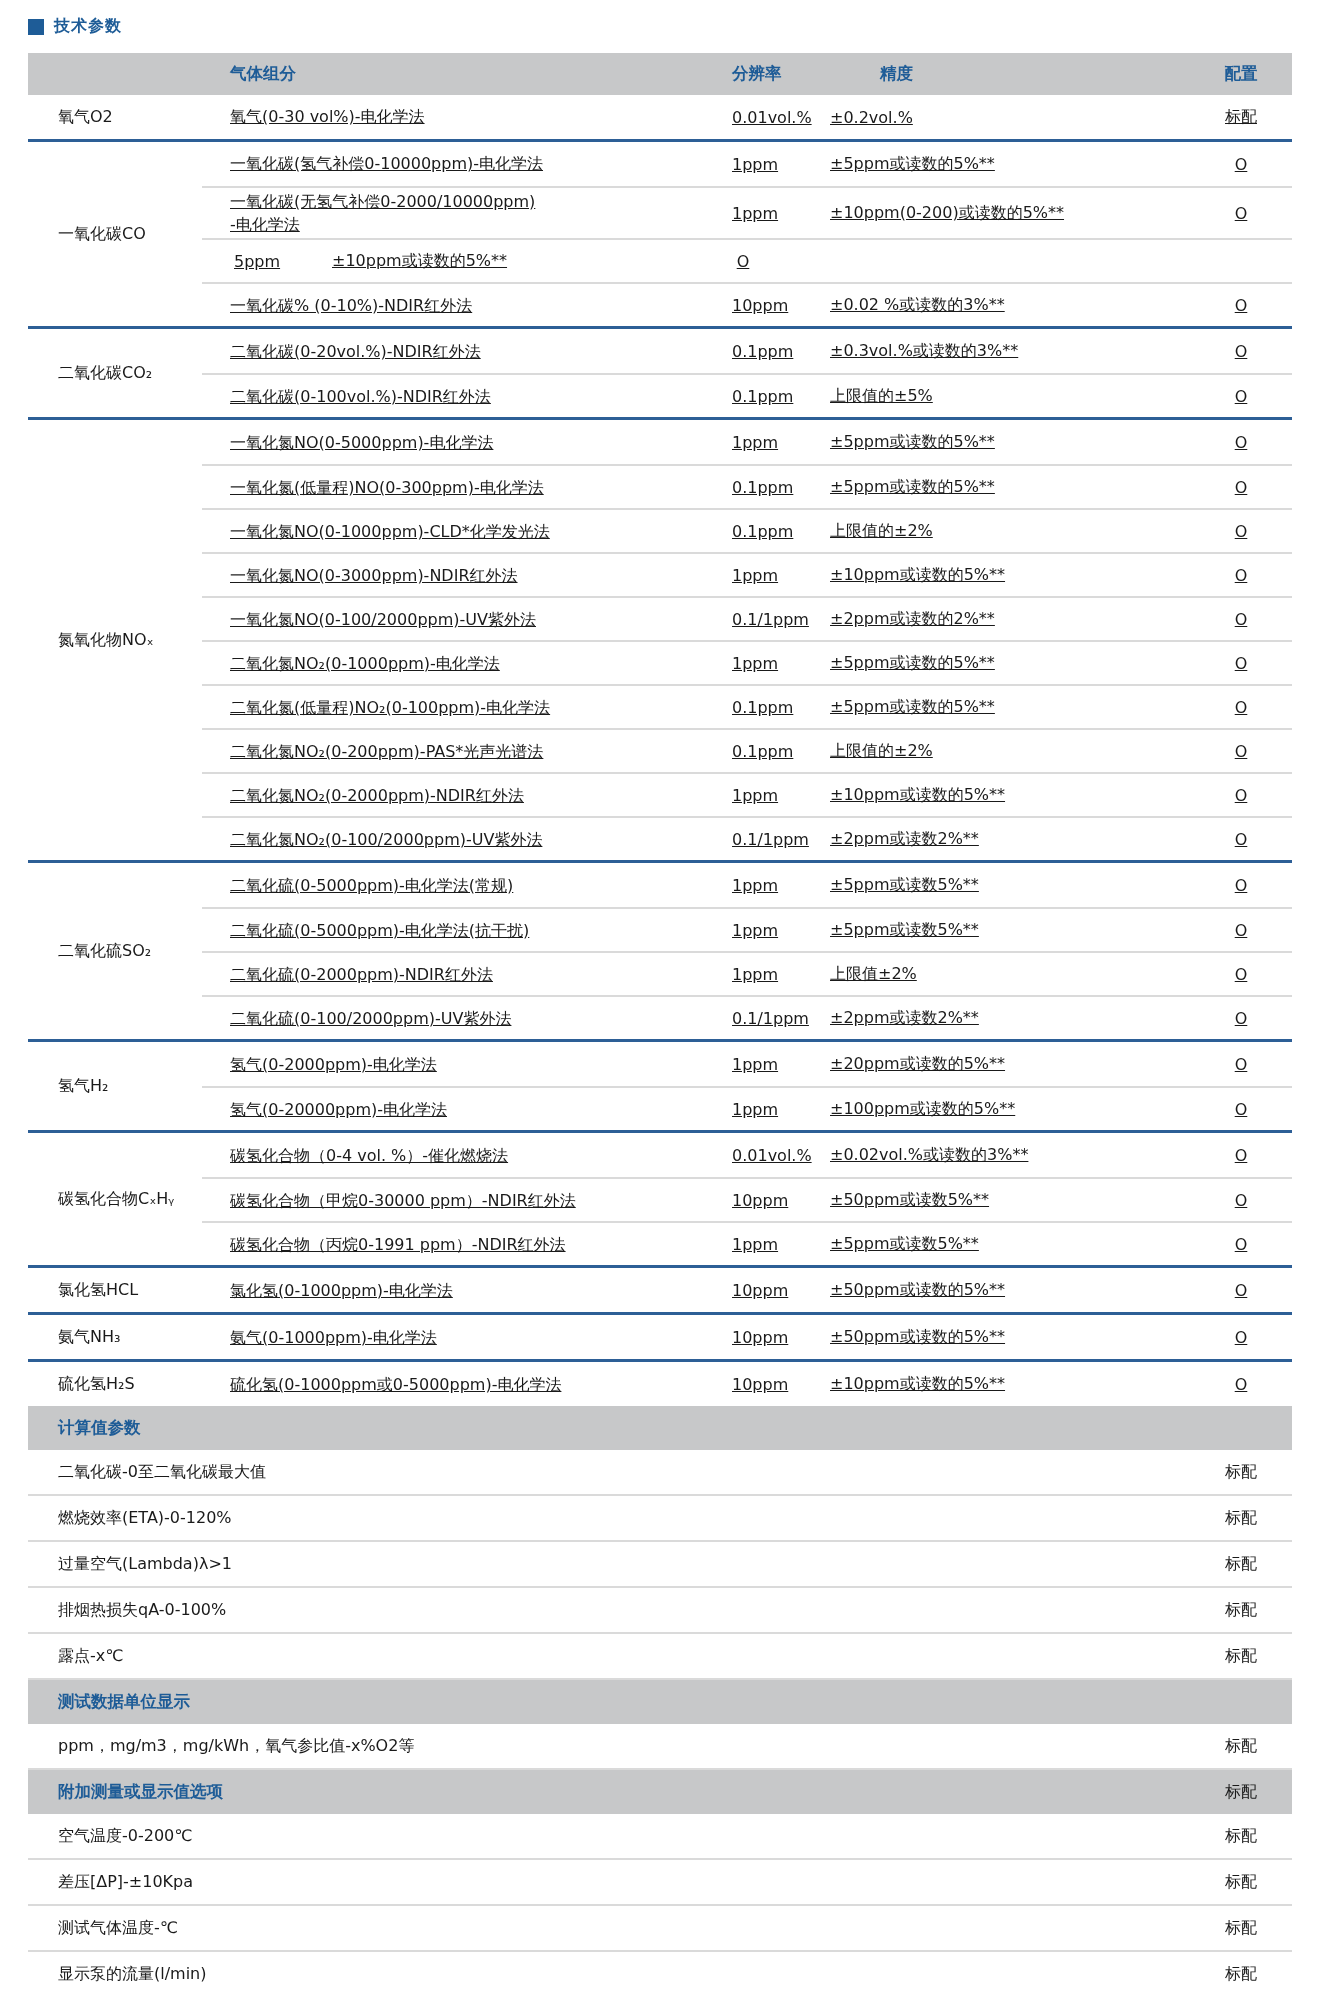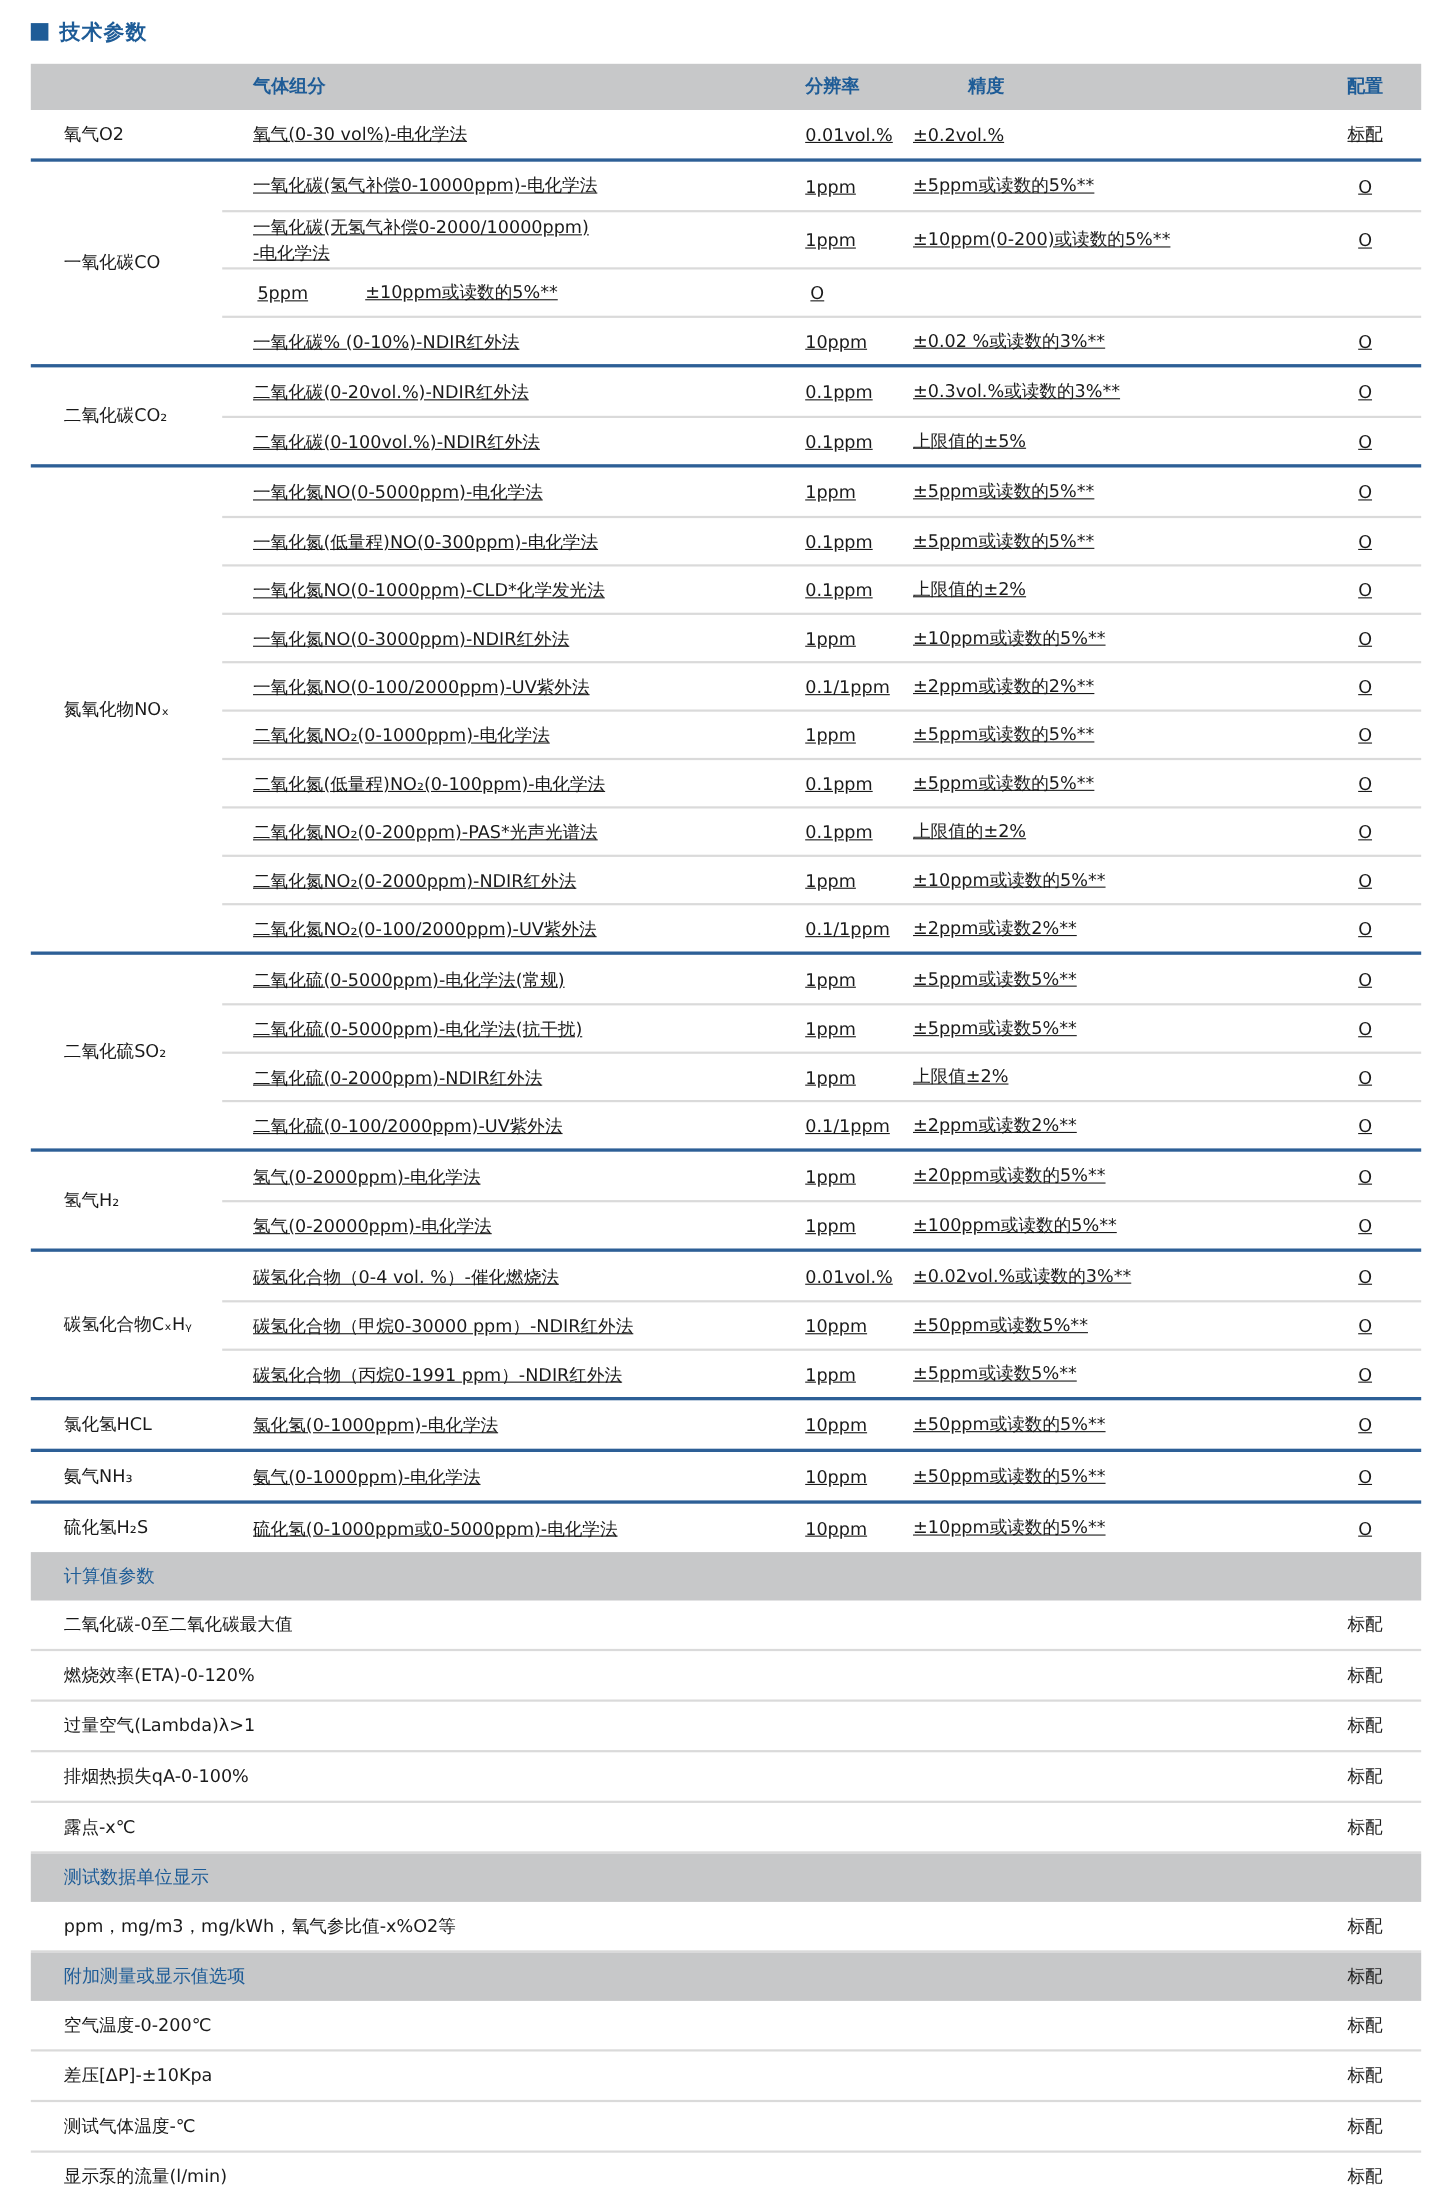--- a/index.html
+++ b/index.html
@@ -12,21 +12,21 @@
   *{box-sizing:border-box;}
   html,body{margin:0;padding:0;background:#ffffff;}
   body{
     width:1320px;min-height:1993px;
     font-family:"DejaVu Sans","Liberation Sans",sans-serif;
     color:var(--text);font-size:16px;
   }
   .page{width:1320px;padding:14px 28px 20px 28px;}
   .title-row{display:flex;align-items:center;margin:2px 0 16px 0;}
   .title-square{width:16px;height:16px;background:var(--accent);margin-right:10px;}
-  .title-text{font-size:19px;font-weight:bold;color:var(--accent);letter-spacing:1px;}
+  .title-text{font-size:16px;font-weight:bold;color:var(--accent);letter-spacing:1px;}
   .spec-table{width:1264px;}
   
   .thead{display:flex;align-items:center;background:var(--bar);min-height:42px;
          color:var(--accent);font-weight:bold;font-size:16.5px;}
   .h-cat{width:174px;}
   .h-gas{width:498px;padding-left:28px;}
   .h-res{width:130px;padding-left:32px;}
   .h-acc{width:310px;padding-left:50px;}
   .h-cfg{width:152px;text-align:center;padding-left:50px;}
   
@@ -35,21 +35,21 @@
   .cat-cell{width:174px;display:flex;align-items:center;padding-left:30px;}
   .group-rows{flex:1;display:flex;flex-direction:column;text-decoration:underline;}
   .g-row{display:flex;align-items:center;min-height:44px;padding:2px 0;}
   .group-rows .g-row + .g-row{border-top:2px solid var(--div);}
   .cell-gas{width:498px;padding-left:28px;white-space:pre-line;line-height:1.45;}
   .cell-res{width:130px;padding-left:32px;}
   .cell-acc{width:310px;}
   .cell-cfg{width:152px;text-align:center;padding-left:50px;}
   
   .sec-bar{display:flex;align-items:center;background:var(--bar);min-height:44px;}
-  .bar-label{flex:1;padding-left:30px;color:var(--accent);font-weight:normal;font-size:16.5px;}
+  .bar-label{flex:1;padding-left:30px;color:var(--accent);font-weight:bold;font-size:16.5px;}
   .bar-cfg{width:152px;text-align:center;padding-left:50px;color:var(--text);font-weight:normal;font-size:16px;}
   .sec-row{display:flex;align-items:center;min-height:46px;border-bottom:2px solid var(--div);}
   .row-label{flex:1;padding-left:30px;}
   .row-cfg{width:152px;text-align:center;padding-left:50px;}
 </style>
 </head>
 <body>
 
 <div class="page">
   <div class="title-row">

